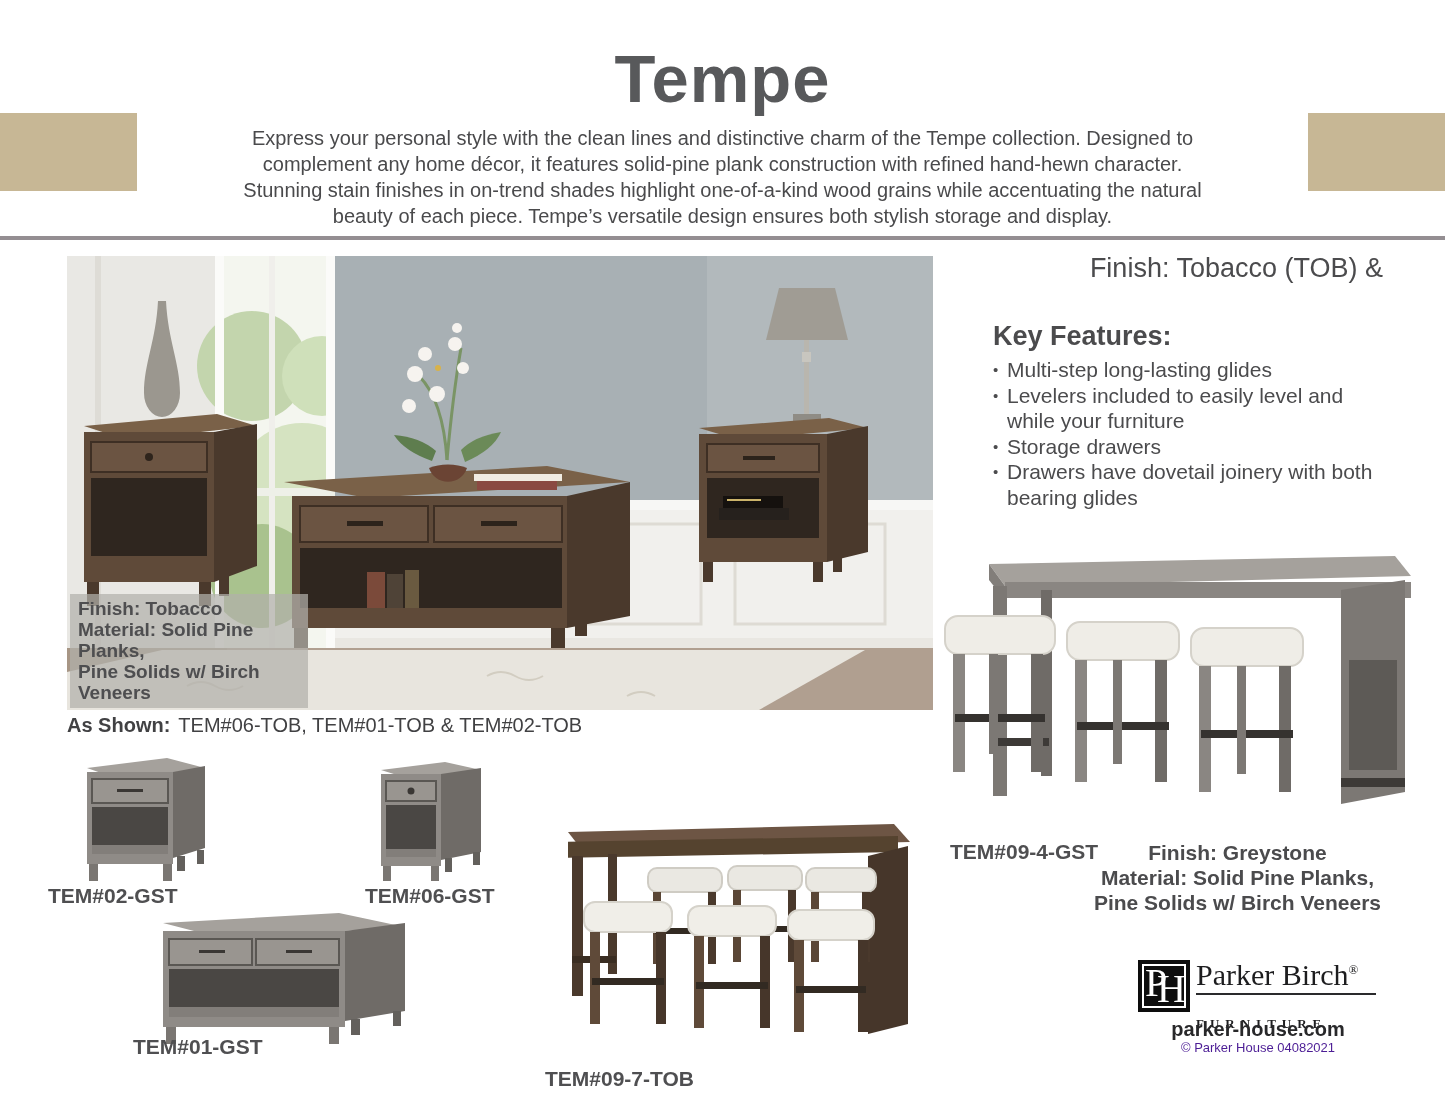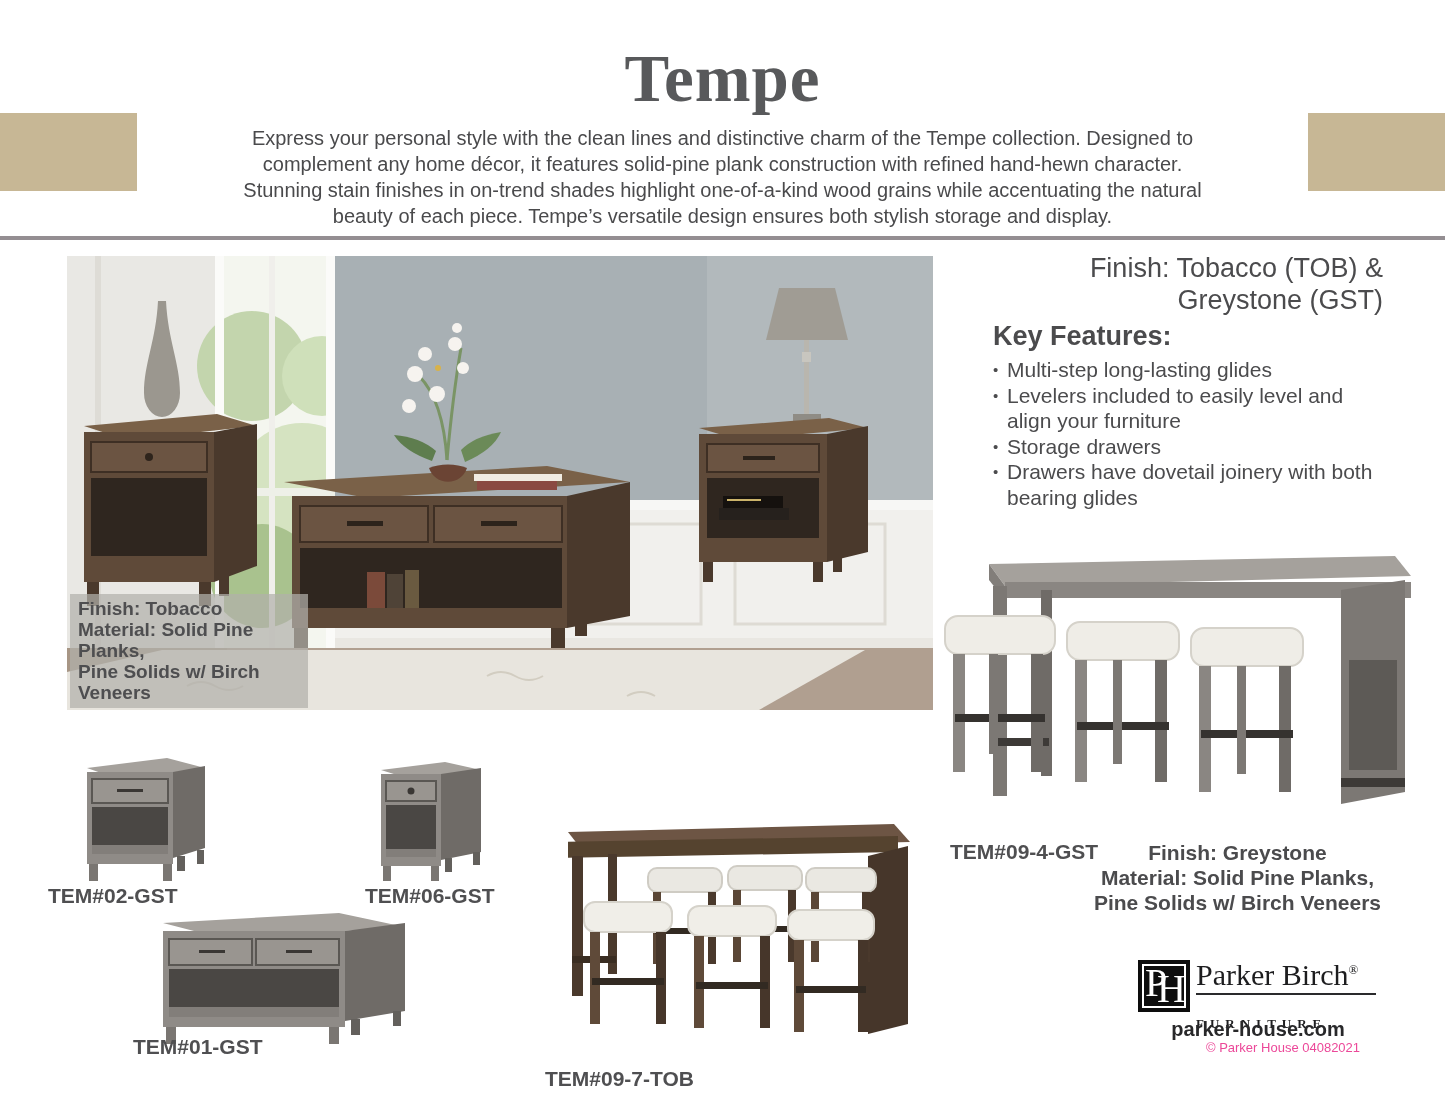--- a/index.html
+++ b/index.html
@@ -6,21 +6,21 @@
   body{font-family:"Liberation Sans",sans-serif;color:#4a4a4c;}
   .page{position:relative;width:1445px;height:1117px;background:#ffffff;overflow:hidden;}
 
   
   .tan{position:absolute;top:113px;width:137px;height:78px;background:#c7b795;}
   .tan.left{left:0;}
   .tan.right{right:0;}
 
   
   .title{position:absolute;top:40px;left:0;width:100%;text-align:center;
-         font-size:67px;font-weight:bold;color:#58595b;letter-spacing:1px;margin:0;font-family:Liberation Serif, serif;}
+         font-size:67px;font-weight:bold;color:#58595b;letter-spacing:1px;margin:0;}
   .intro{position:absolute;top:125px;left:50%;transform:translateX(-50%);
          width:1160px;text-align:center;font-size:20px;line-height:26px;color:#4a4a4c;}
   .divider{position:absolute;top:236px;left:0;width:100%;height:4px;background:#948e92;}
 
   
   .hero{position:absolute;left:67px;top:256px;width:1000px;height:454px;margin:0;overflow:hidden;}
   .hero svg{display:block;}
   .hero-caption{position:absolute;left:3px;bottom:2px;width:238px;
                 background:rgba(178,176,170,0.72);color:#4e4e50;font-weight:bold;
                 font-size:19px;line-height:21px;padding:4px 8px 5px 8px;box-sizing:border-box;}
@@ -50,22 +50,22 @@
   .ph-square .p{left:7px;top:3px;}
   .ph-square .h{left:19px;top:9px;}
   .wordmark{position:absolute;left:1196px;top:958px;width:180px;text-align:left;}
   .wordmark .name{font-family:"Liberation Serif",serif;font-size:30px;color:#1d1d1f;
                   border-bottom:2px solid #2a2a2c;padding-bottom:1px;display:block;white-space:nowrap;}
   .wordmark .name sup{font-size:13px;}
   .wordmark .division{display:block;text-align:left;font-family:"Liberation Serif",serif;
                       font-size:13px;letter-spacing:6px;color:#1f1f21;margin-top:21px;font-weight:bold;}
   .site{position:absolute;left:1133px;top:1018px;width:250px;text-align:center;
         font-size:20px;font-weight:bold;color:#28282a;}
-  .copyright{position:absolute;left:1158px;top:1040px;width:250px;text-align:center;
-             font-size:13px;color:#ec4899;}
+  .copyright{position:absolute;left:1133px;top:1040px;width:250px;text-align:center;
+             font-size:13px;color:#4c1d95;}
 </style>
 </head>
 <body>
 
 <div class="page">
 
   <div class="tan left"></div>
   <div class="tan right"></div>
 
   <h1 class="title">Tempe</h1>
@@ -176,36 +176,36 @@
       <rect x="746" y="306" width="10" height="20" fill="#4a392c"></rect>
       <rect x="766" y="298" width="9" height="18" fill="#4a392c"></rect>
     </svg>
     <div class="hero-caption">
       <div>Finish: Tobacco</div>
       <div>Material: Solid Pine Planks,</div>
       <div>Pine Solids w/ Birch Veneers</div>
     </div>
   </figure>
 
+  <p class="as-shown"><span class="lbl">As Shown:</span><span>TEM#06-TOB, TEM#01-TOB &amp; TEM#02-TOB</span></p>
 
   <div class="finish-heading">
     <div>Finish: Tobacco (TOB) &amp;</div>
-    <div>Greystone (GST)</div>
   </div>
 
   <div class="key-features">
     <h2>Key Features:</h2>
     <ul>
       <li>
           <span class="bullet">•</span>
           <span>Multi-step long-lasting glides</span>
         </li>
       <li>
           <span class="bullet">•</span>
-          <span>Levelers included to easily level and align your furniture</span>
+          <span>Levelers included to easily level and while your furniture</span>
         </li>
       <li>
           <span class="bullet">•</span>
           <span>Storage drawers</span>
         </li>
       <li>
           <span class="bullet">•</span>
           <span>Drawers have dovetail joinery with both bearing glides</span>
         </li>
     </ul>

